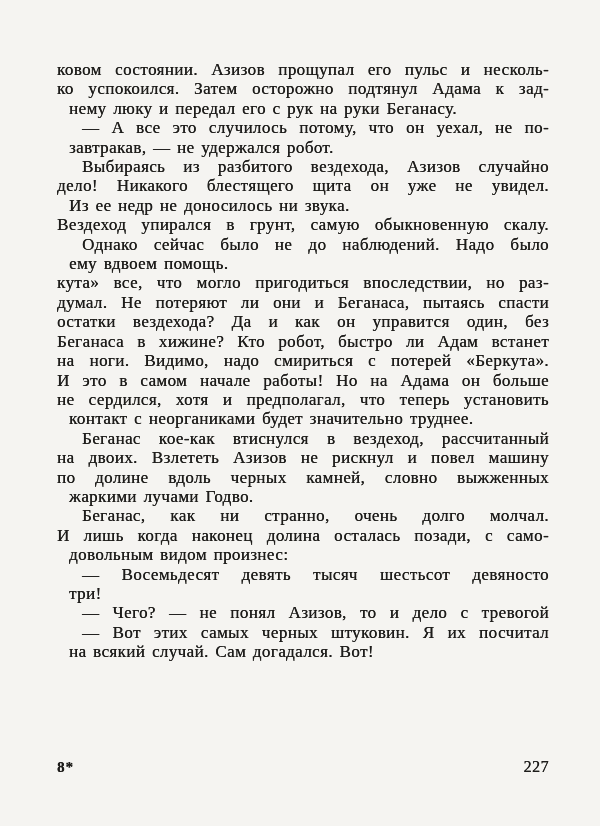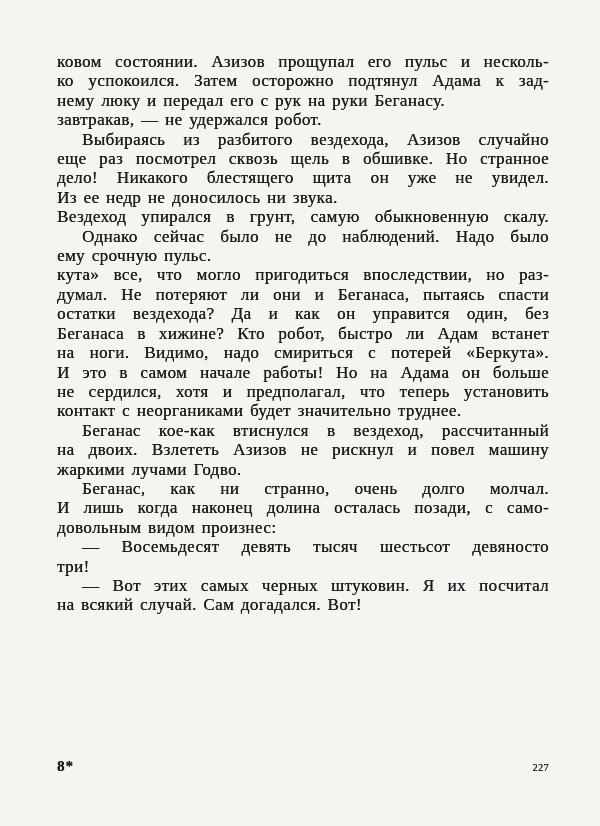--- a/index.html
+++ b/index.html
@@ -10,21 +10,21 @@
     position: relative;
     width: 600px;
     height: 826px;
     background: var(--paper, #f5f4f1);
     overflow: hidden;
     font-family: "Liberation Serif", "DejaVu Serif", serif;
     color: var(--ink, #1e1d1b);
   }
   .text-block {
     position: absolute;
-    top: 52px;
+    top: 60px;
     left: 57px;
     width: 492px;
   }
   .line {
     font-size: 17px;
     line-height: 19.42px;
     height: 19.42px;
     letter-spacing: 0.4px;
     word-spacing: 2px;
     white-space: nowrap;      
@@ -34,77 +34,80 @@
     text-shadow: 0.25px 0 0 currentColor; 
   }
   .line.justified {
     white-space: normal;
   }
   .line.last {
     text-align: left;
     text-align-last: left;
     -moz-text-align-last: left;
     white-space: nowrap;
+    margin-left: 12px;
   }
   .line.indent {
     text-indent: 25px;
   }
   .footer {
     position: absolute;
     top: 758px;
     left: 57px;
     width: 492px;
     display: flex;
     justify-content: space-between;
     align-items: baseline;
   }
   .sig {
     font-size: 15px;
     font-weight: bold;
     letter-spacing: 1px;
     text-shadow: 0.25px 0 0 currentColor;
   }
   .pagenum {
-    font-size: 10px;
+    font-size: 16px;
     letter-spacing: 0.5px;
     text-shadow: 0.25px 0 0 currentColor;
   }
 </style>
 </head>
 <body>
 
 <div class="page">
   <div class="text-block" id="text-block">
       <div class="line justified">ковом состоянии. Азизов прощупал его пульс и несколь-</div>
       <div class="line justified">ко успокоился. Затем осторожно подтянул Адама к зад-</div>
       <div class="line last">нему люку и передал его с рук на руки Беганасу.</div>
+      <div class="line justified indent">— А все это случилось потому, что он уехал, не по-</div>
       <div class="line last">завтракав, — не удержался робот.</div>
       <div class="line justified indent">Выбираясь из разбитого вездехода, Азизов случайно</div>
-      <div class="line justified">еще раз посмотрел сквозь щель в обшивке. Но странное</div>
       <div class="line justified">дело! Никакого блестящего щита он уже не увидел.</div>
       <div class="line last">Из ее недр не доносилось ни звука.</div>
       <div class="line justified">Вездеход упирался в грунт, самую обыкновенную скалу.</div>
       <div class="line justified indent">Однако сейчас было не до наблюдений. Надо было</div>
-      <div class="line last">ему срочную пульс.</div>
+      <div class="line last">ему вдвоем помощь.</div>
       <div class="line justified">кута» все, что могло пригодиться впоследствии, но раз-</div>
       <div class="line justified">думал. Не потеряют ли они и Беганаса, пытаясь спасти</div>
       <div class="line justified">остатки вездехода? Да и как он управится один, без</div>
       <div class="line justified">Беганаса в хижине? Кто робот, быстро ли Адам встанет</div>
       <div class="line justified">на ноги. Видимо, надо смириться с потерей «Беркута».</div>
       <div class="line justified">И это в самом начале работы! Но на Адама он больше</div>
       <div class="line justified">не сердился, хотя и предполагал, что теперь установить</div>
       <div class="line last">контакт с неорганиками будет значительно труднее.</div>
       <div class="line justified indent">Беганас кое-как втиснулся в вездеход, рассчитанный</div>
       <div class="line justified">на двоих. Взлететь Азизов не рискнул и повел машину</div>
+      <div class="line justified">по долине вдоль черных камней, словно выжженных</div>
       <div class="line last">жаркими лучами Годво.</div>
       <div class="line justified indent">Беганас, как ни странно, очень долго молчал.</div>
       <div class="line justified">И лишь когда наконец долина осталась позади, с само-</div>
       <div class="line last">довольным видом произнес:</div>
       <div class="line justified indent">— Восемьдесят девять тысяч шестьсот девяносто</div>
       <div class="line last">три!</div>
+      <div class="line justified indent">— Чего? — не понял Азизов, то и дело с тревогой</div>
       <div class="line justified indent">— Вот этих самых черных штуковин. Я их посчитал</div>
       <div class="line last">на всякий случай. Сам догадался. Вот!</div>
     </div>
   <div class="footer">
     <span class="sig">8*</span>
     <span class="pagenum">227</span>
   </div>
 </div>
 
 </body></html>

